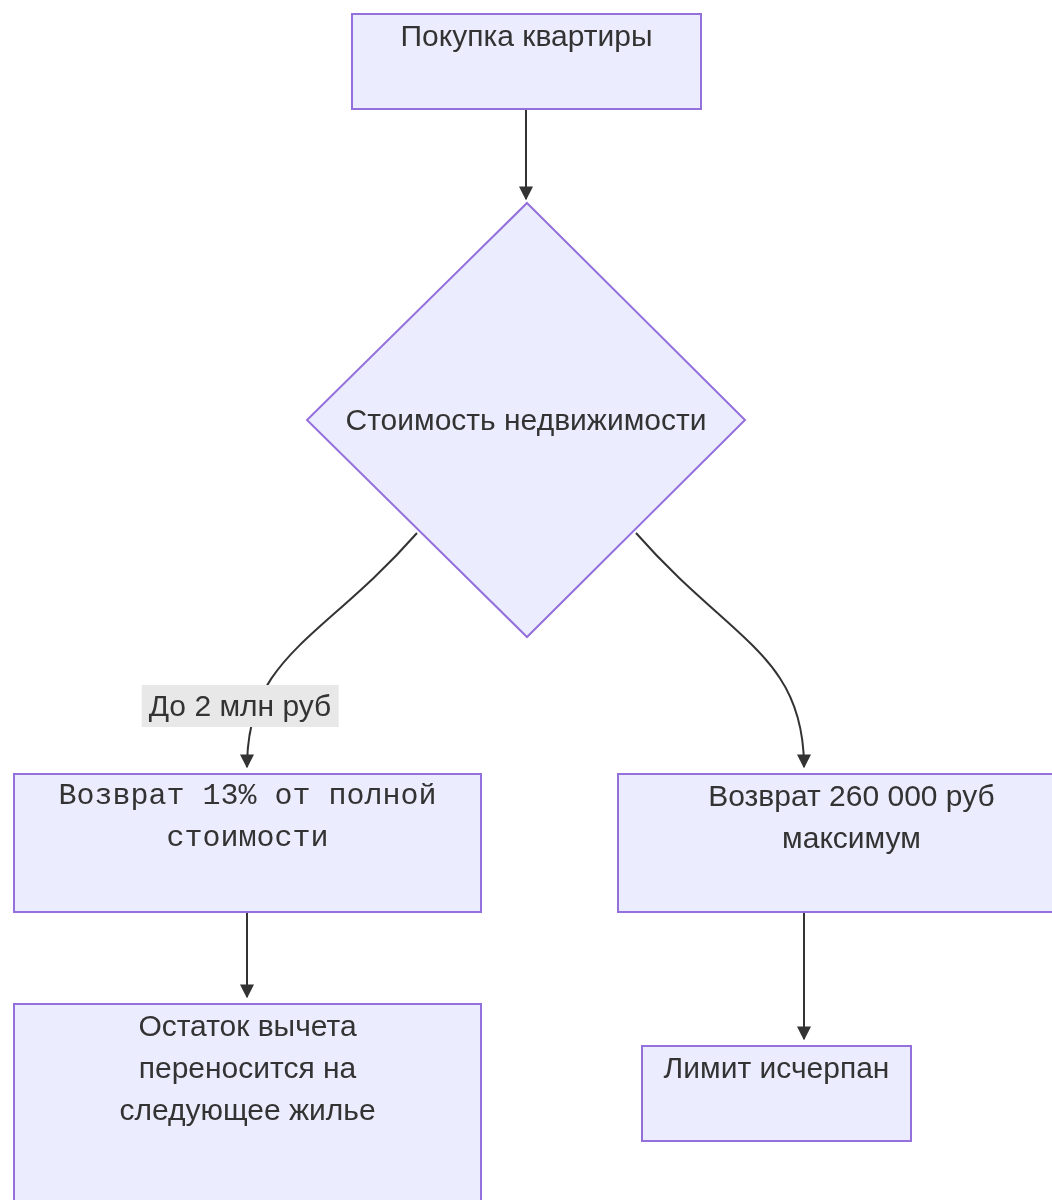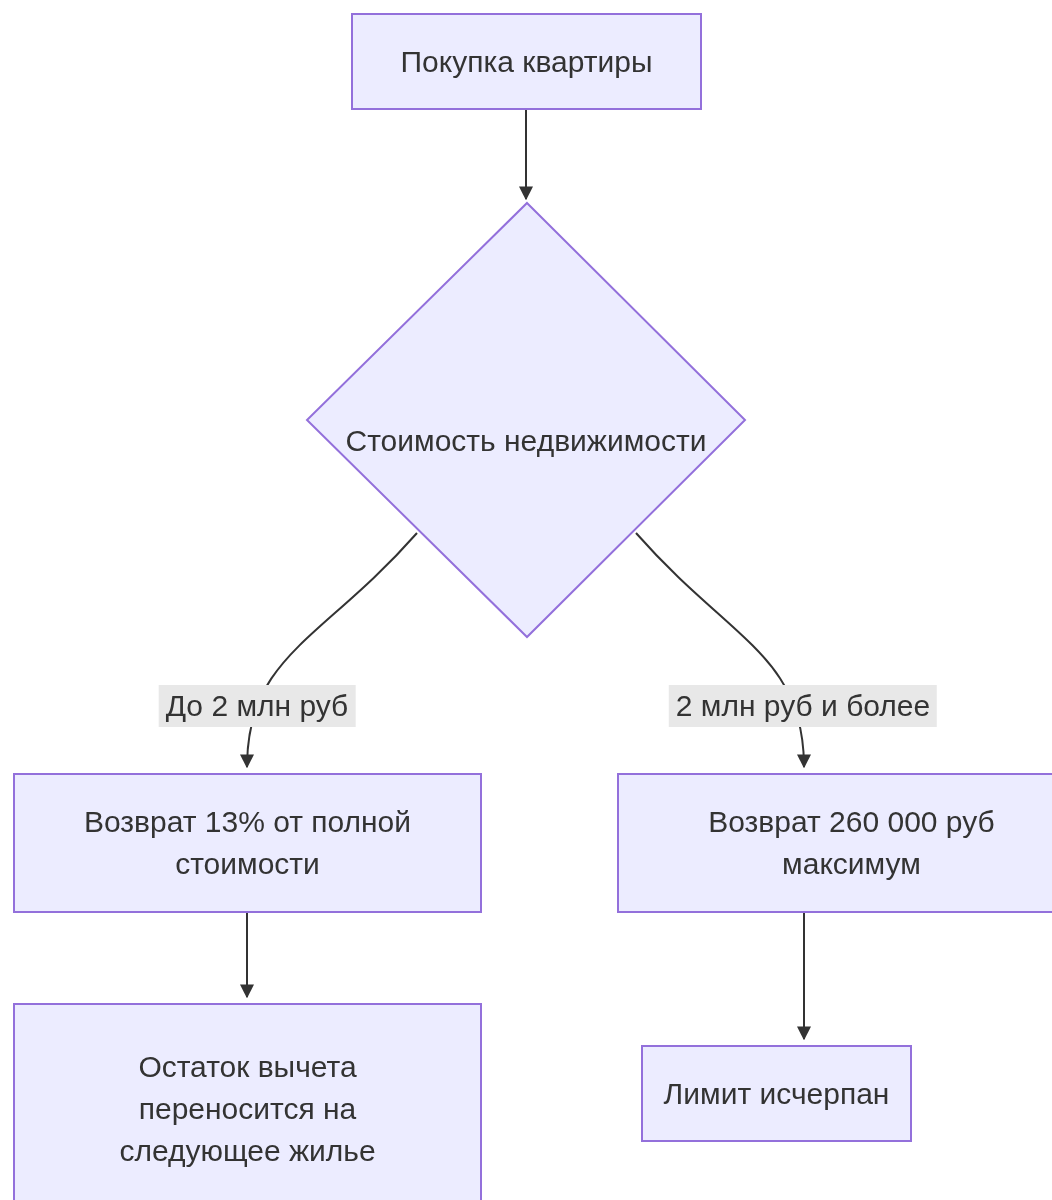--- a/index.html
+++ b/index.html
@@ -35,51 +35,50 @@
     stroke: var(--node-border);
     stroke-width: 2px;
   }
   #arrowhead-shape { fill: var(--edge-color); }
   .node {
     position: absolute;
     box-sizing: border-box;
     background: var(--node-fill);
     border: 2px solid var(--node-border);
     display: flex;
-    align-items: center;
     justify-content: center;
     text-align: center;
     font-size: 30px;
     line-height: 42px;
     white-space: pre-line;
   }
   .n-start     { left: 351px; top: 13px;   width: 351px; height: 97px;  }
-  .n-refund13  { left: 13px;  top: 773px;  width: 469px; height: 140px; }
+  .n-refund13  { left: 13px;  top: 773px;  width: 469px; height: 140px; font-family: Liberation Mono, monospace; }
   .n-refund260 { left: 570px; top: 773px;  width: 469px; height: 140px; margin-left: 47px; }
   .n-carryover { left: 13px;  top: 1003px; width: 469px; height: 212px; }
   .n-limit     { left: 641px; top: 1045px; width: 271px; height: 97px;  }
   .diamond-label {
     position: absolute;
-    left: 526px; top: 441px;
+    left: 526px; top: 420px;
     transform: translate(-50%, -50%);
     font-size: 30px;
     line-height: 42px;
     white-space: nowrap;
     text-align: center;
   }
   .edge-label {
     position: absolute;
     transform: translate(-50%, -50%);
     background: var(--edge-label-bg);
     font-size: 30px;
     line-height: 42px;
     padding: 0 7px;
     white-space: nowrap;
   }
-  .el-left  { left: 257px; top: 706px; }
+  .el-left  { left: 240px; top: 706px; }
   .el-right { left: 803px; top: 706px; }
 </style>
 </head>
 <body>
 
 <div class="canvas">
 
   <svg class="edges-layer" viewBox="0 0 1052 1200" xmlns="http://www.w3.org/2000/svg">
     <defs>
       <marker id="arrowhead" viewBox="0 0 10 10" refX="9" refY="5" markerWidth="7" markerHeight="7" orient="auto">
@@ -97,21 +96,20 @@
   </svg>
 
   <div class="node n-start">
     <span>Покупка квартиры</span>
   </div>
 
   <div class="diamond-label">Стоимость недвижимости</div>
 
   <div class="edge-label el-left">До 2 млн руб</div>
 
-  <div class="edge-label el-right">2 млн руб и более</div>
 
   <div class="node n-refund13">
     <span>Возврат 13% от полной
 стоимости</span>
   </div>
 
   <div class="node n-refund260">
     <span>Возврат 260 000 руб
 максимум</span>
   </div>

